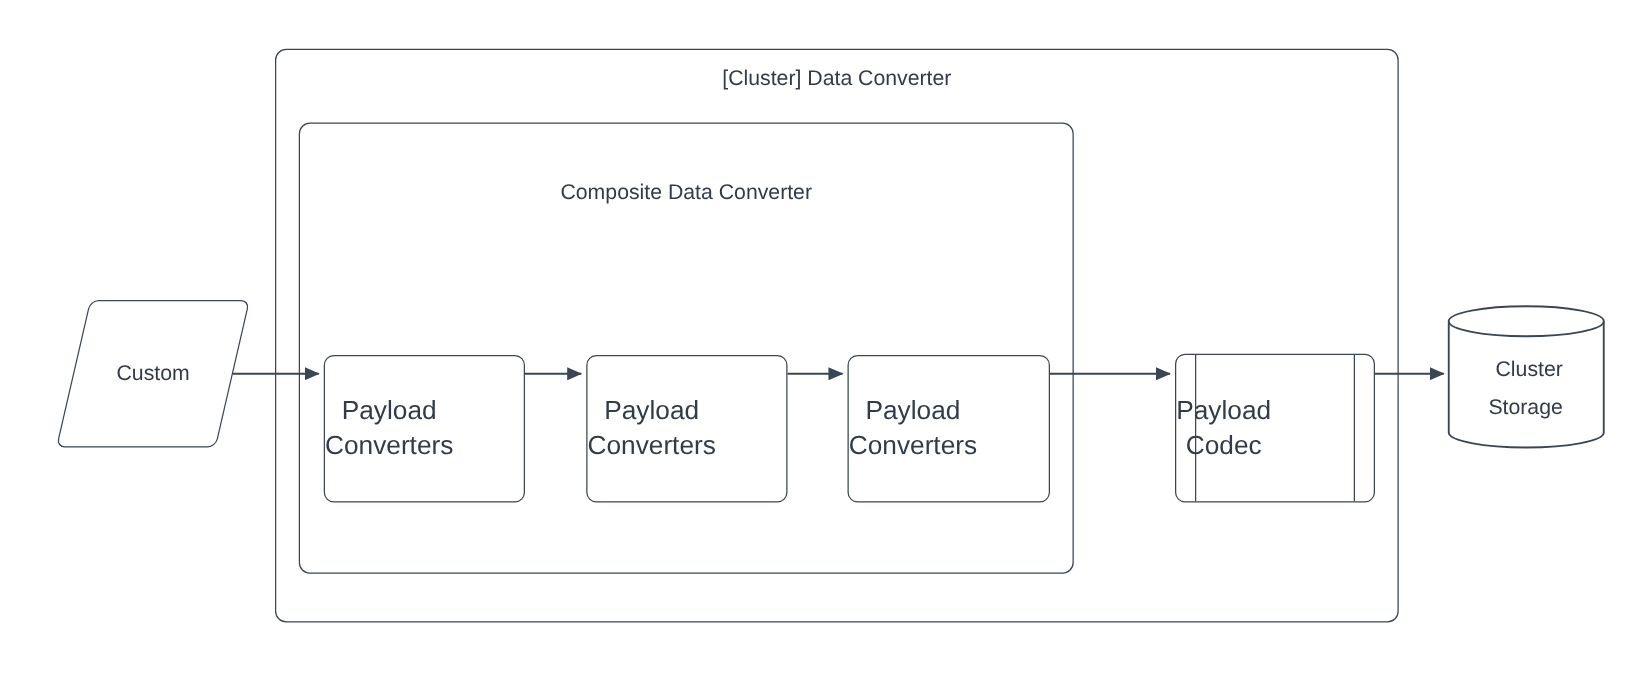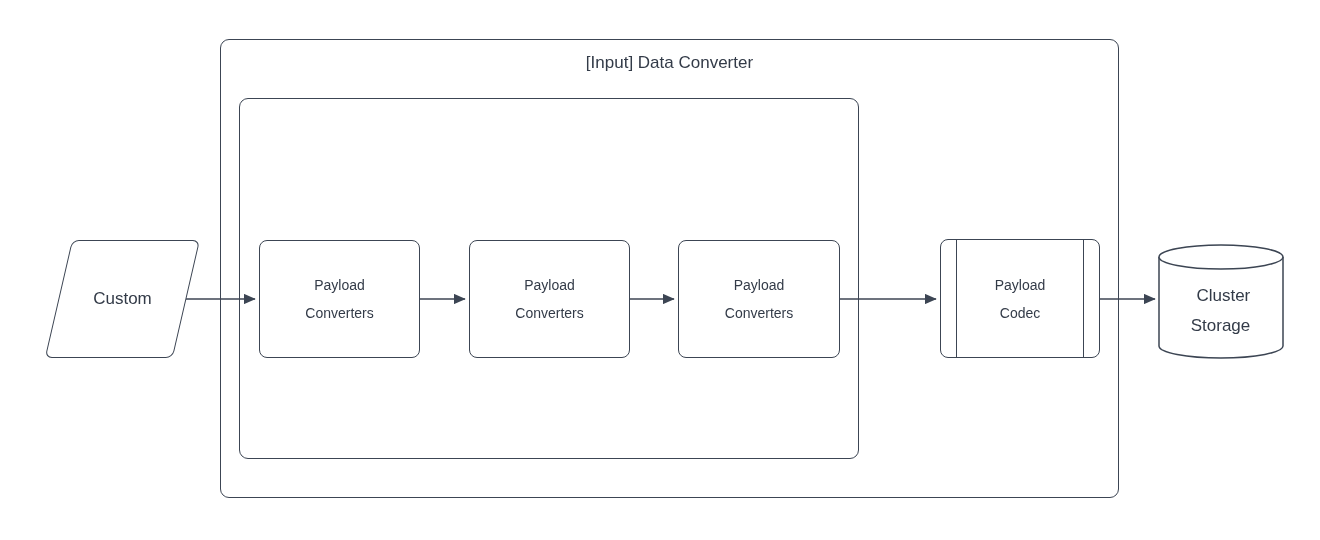--- a/index.html
+++ b/index.html
@@ -46,26 +46,26 @@
   .arrowhead{fill:var(--stroke);}
   
   .node{
     position:absolute;
     border:1.5px solid var(--stroke);
     border-radius:8px;
     background:var(--background);
     box-sizing:border-box;
     display:flex;
     align-items:center;
-    justify-content:center;
     text-align:center;
-    font-size:14px;
+    font-size:21px;
     line-height:28px;
     white-space:pre-line;
     z-index:3;
+    margin-top:44px;
   }
   .node-pc1{left:259px;top:240px;width:161px;height:118px;}
   .node-pc2{left:469px;top:240px;width:161px;height:118px;}
   .node-pc3{left:678px;top:240px;width:162px;height:118px;}
   .node-codec{left:940px;top:239px;width:160px;height:119px;}
   .codec-bar{
     position:absolute;top:0;bottom:0;width:0;
     border-left:1.5px solid var(--stroke);
   }
   .codec-bar-left{left:15px;}
@@ -103,21 +103,22 @@
     z-index:4;
   }
 </style>
 </head>
 <body>
 
 <div class="canvas">
 
   <div class="group-box group-outer"></div>
   <div class="group-box group-inner"></div>
-  <div class="group-title group-title-outer">[Input] Data Converter</div>
+  <div class="group-title group-title-outer">[Cluster] Data Converter</div>
+  <div class="group-title group-title-inner">Composite Data Converter</div>
 
   <svg class="edges" width="1320" height="540" viewBox="0 0 1320 540">
     <defs>
       <marker id="ah" viewBox="0 0 8 7" markerWidth="8" markerHeight="7" refX="7.5" refY="3.5" orient="auto" markerUnits="strokeWidth">
         <path class="arrowhead" d="M0,0 L8,3.5 L0,7 Z"></path>
       </marker>
     </defs>
     <line class="edge" x1="186" y1="299" x2="255" y2="299" marker-end="url(#ah)"></line>
     <line class="edge" x1="420" y1="299" x2="465" y2="299" marker-end="url(#ah)"></line>
     <line class="edge" x1="630" y1="299" x2="674" y2="299" marker-end="url(#ah)"></line>

